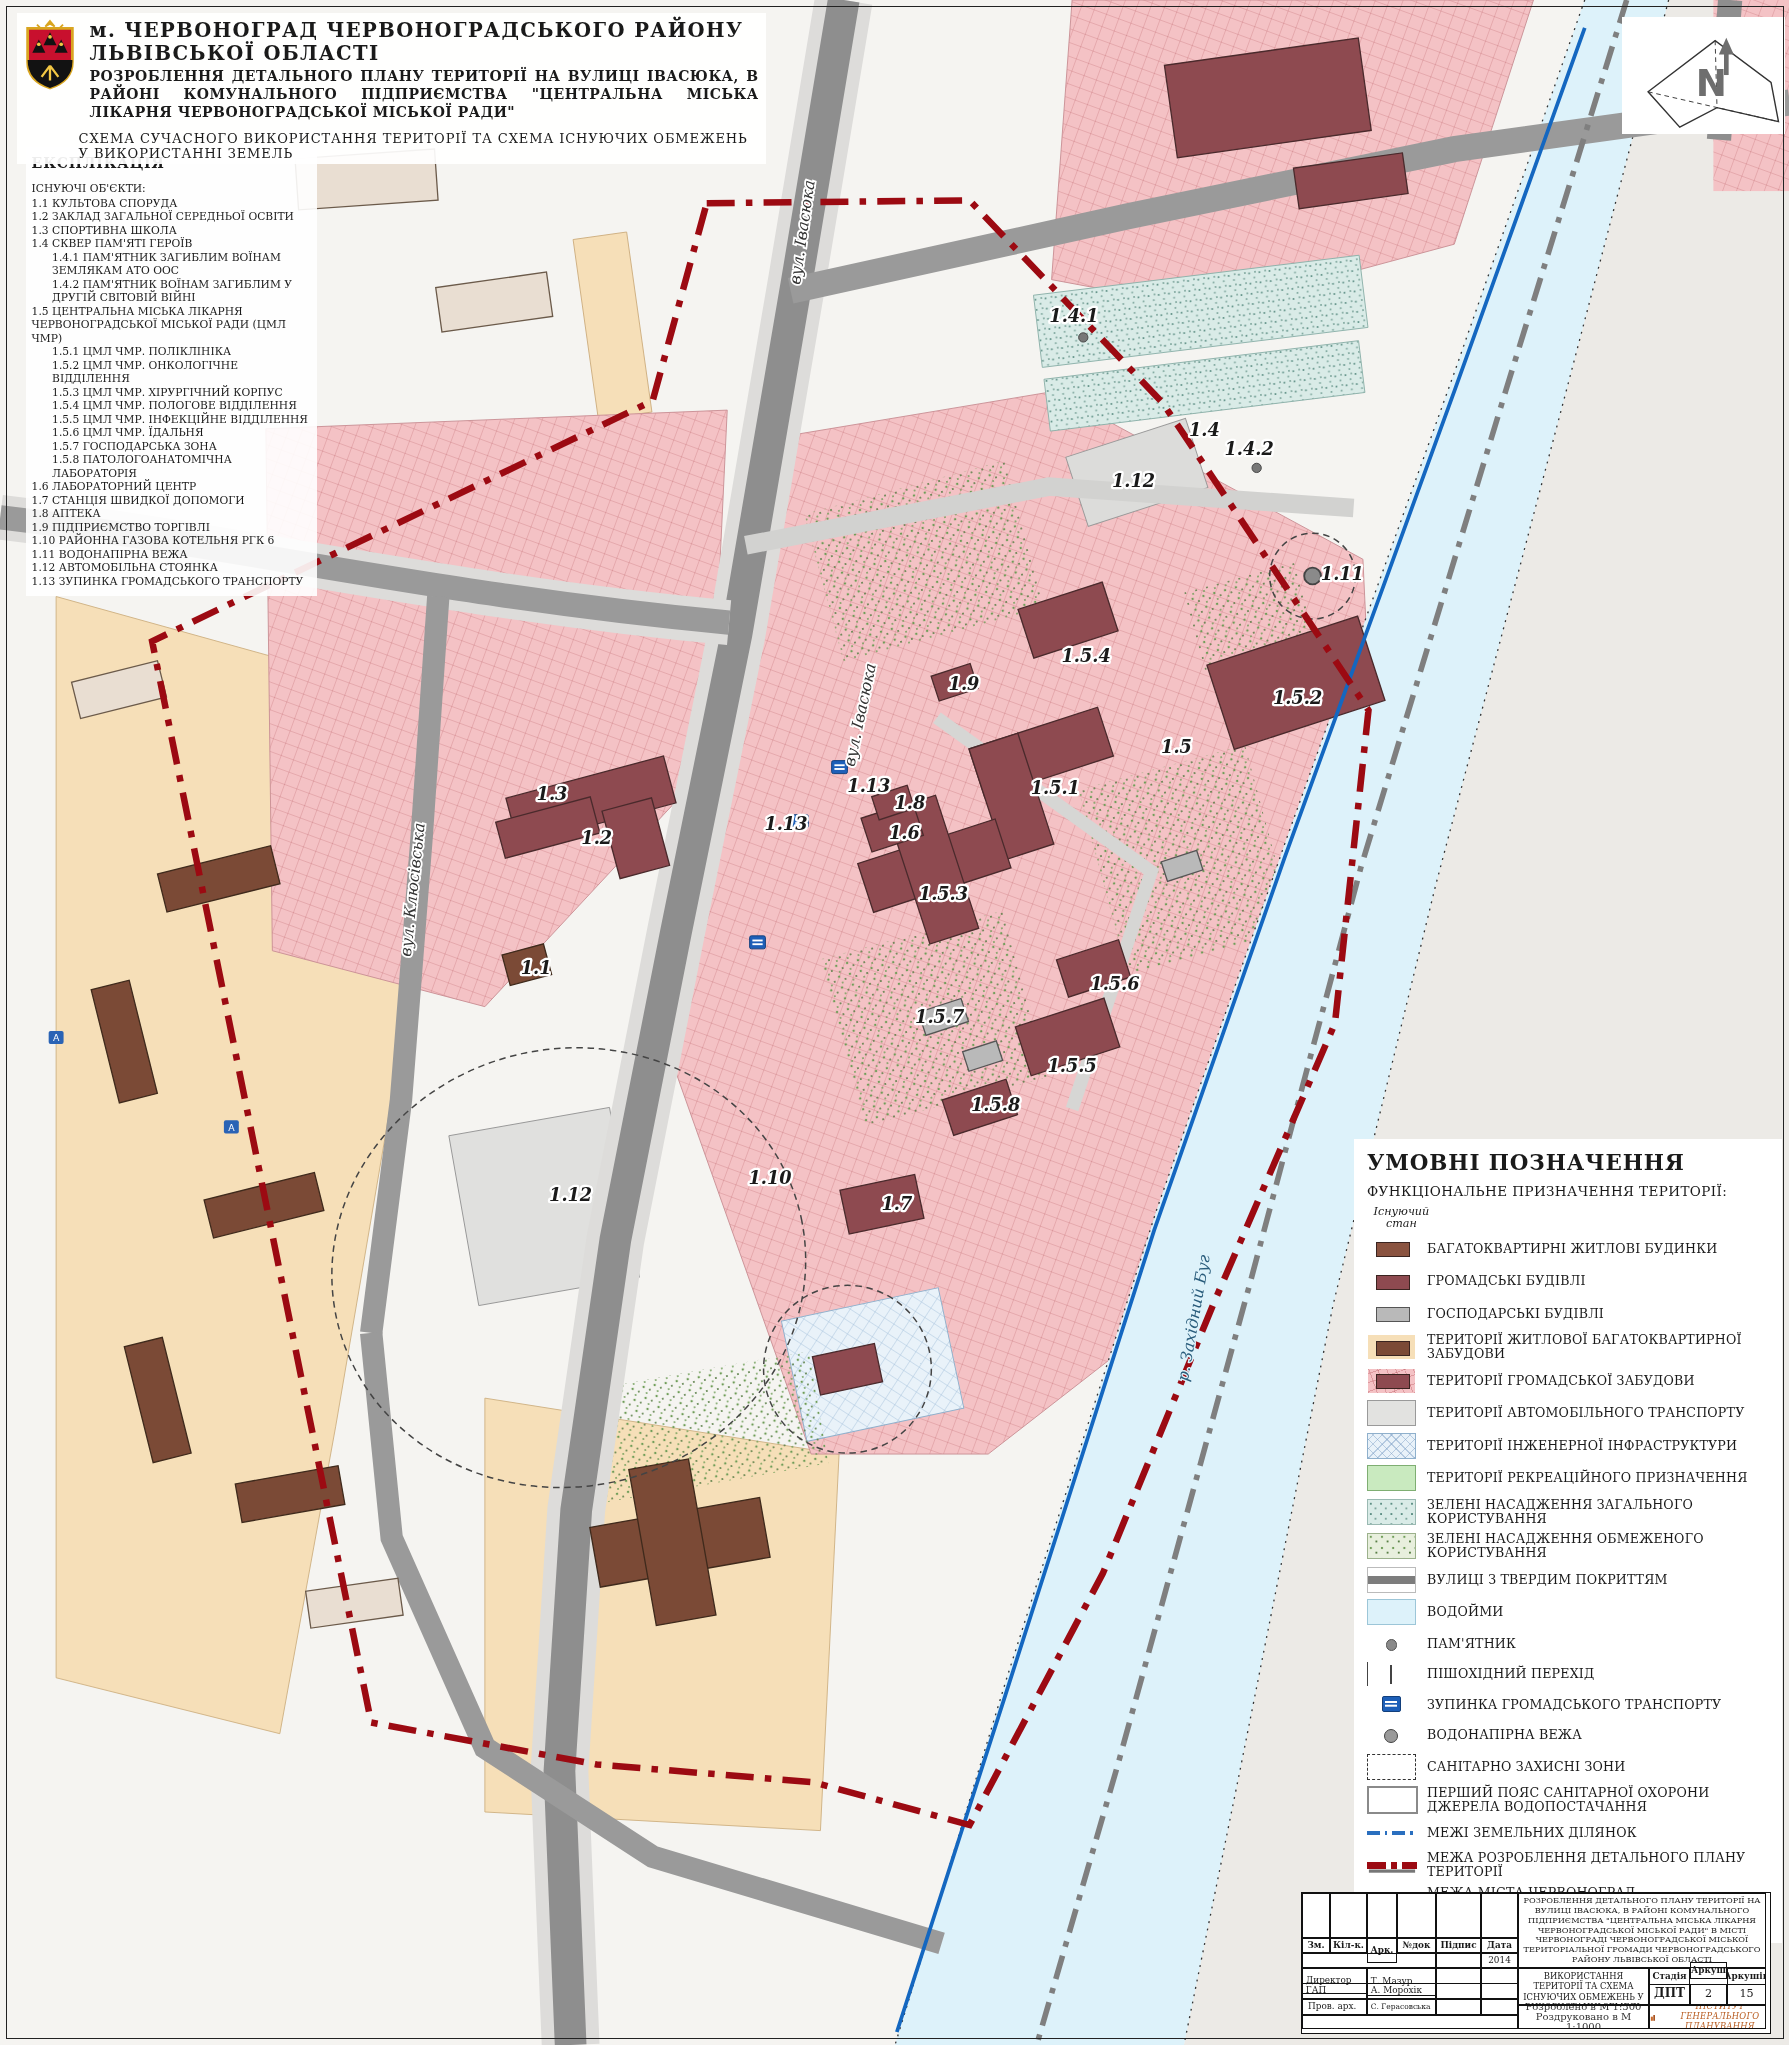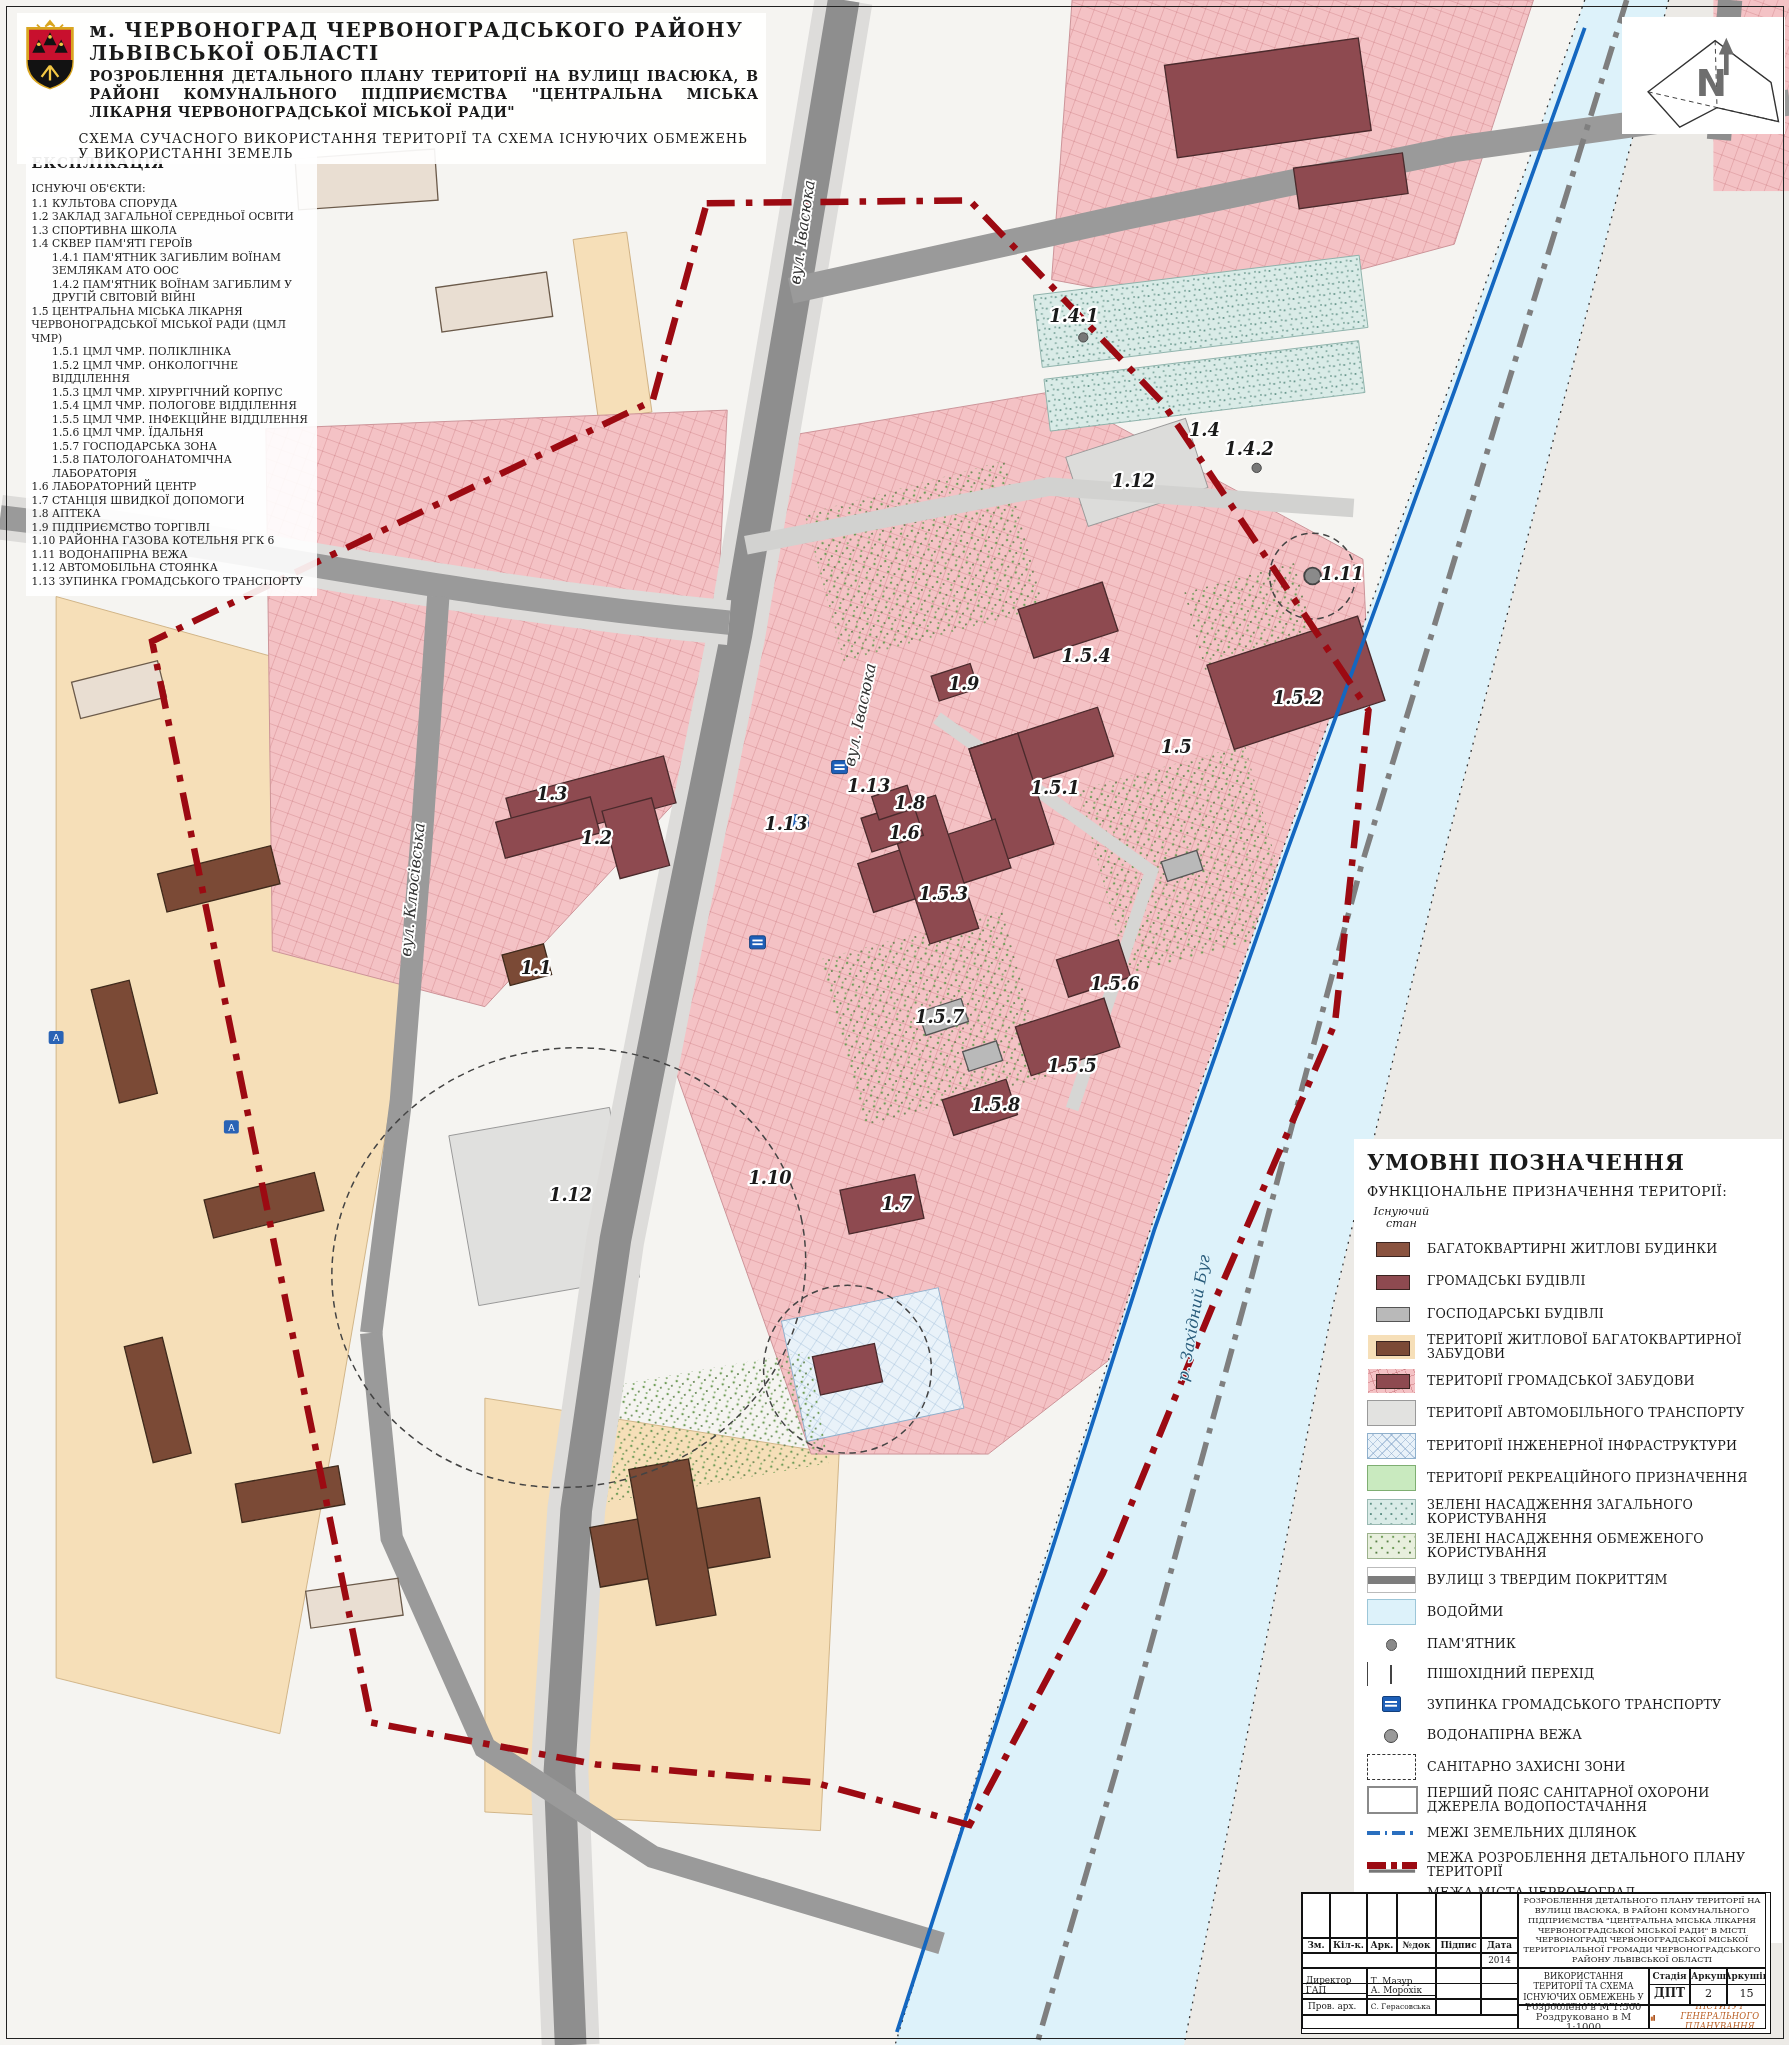--- a/index.html
+++ b/index.html
@@ -483,21 +483,21 @@
           </div>
           <div class="lg-lab">МЕЖА МІСТА ЧЕРВОНОГРАД<div class="lg-note">(згідно з матеріалами затвердженого генерального плану населеного пункту)</div></div>
         </div>
       </div>
   </div>
 
   <div id="tblock">
 
     <div class="tb-abs tb-cell tb-hdr" style="left:0;top:45px;width:28px;height:15px;">Зм.</div>
     <div class="tb-abs tb-cell tb-hdr" style="left:28px;top:45px;width:37px;height:15px;">Кіл-к.</div>
-    <div class="tb-abs tb-cell tb-hdr" style="left:65px;top:45px;width:30px;height:15px;">Арк.</div>
+    <div class="tb-abs tb-cell tb-hdr" style="left:65px;top:45px;width:30px;height:25px;">Арк.</div>
     <div class="tb-abs tb-cell tb-hdr" style="left:95px;top:45px;width:39px;height:15px;">№док</div>
     <div class="tb-abs tb-cell tb-hdr" style="left:134px;top:45px;width:45px;height:15px;">Підпис</div>
     <div class="tb-abs tb-cell tb-hdr" style="left:179px;top:45px;width:37px;height:15px;">Дата</div>
     <div class="tb-abs" style="left:0;top:0;width:28px;height:45px;"></div>
     <div class="tb-abs" style="left:28px;top:0;width:37px;height:45px;"></div>
     <div class="tb-abs" style="left:65px;top:0;width:30px;height:45px;"></div>
     <div class="tb-abs" style="left:95px;top:0;width:39px;height:45px;"></div>
     <div class="tb-abs" style="left:134px;top:0;width:45px;height:45px;"></div>
     <div class="tb-abs" style="left:179px;top:0;width:37px;height:45px;"></div>
     <div class="tb-abs tb-cell" style="left:0;top:60px;width:134px;height:15px;"></div>
@@ -513,21 +513,21 @@
     <div class="tb-abs" style="left:179px;top:90px;width:37px;height:16px;"></div>
     <div class="tb-abs tb-cell" style="left:0;top:106px;width:65px;height:16px;justify-content:flex-start;padding-left:5px;">Пров. арх.</div>
     <div class="tb-abs tb-cell" style="left:65px;top:106px;width:69px;height:16px;justify-content:flex-start;padding-left:2.8px;font-size:7.5px;">С. Герасовська</div>
     <div class="tb-abs" style="left:134px;top:106px;width:45px;height:16px;"></div>
     <div class="tb-abs" style="left:179px;top:106px;width:37px;height:16px;"></div>
     <div class="tb-abs" style="left:0;top:122px;width:216px;height:14px;"></div>
 
     <div class="tb-abs tb-cell" id="tb-project" style="left:216px;top:0;width:248px;height:75px;">РОЗРОБЛЕННЯ ДЕТАЛЬНОГО ПЛАНУ ТЕРИТОРІЇ НА ВУЛИЦІ ІВАСЮКА, В РАЙОНІ КОМУНАЛЬНОГО ПІДПРИЄМСТВА "ЦЕНТРАЛЬНА МІСЬКА ЛІКАРНЯ ЧЕРВОНОГРАДСЬКОЇ МІСЬКОЇ РАДИ" В МІСТІ ЧЕРВОНОГРАДІ ЧЕРВОНОГРАДСЬКОЇ МІСЬКОЇ ТЕРИТОРІАЛЬНОЇ ГРОМАДИ ЧЕРВОНОГРАДСЬКОГО РАЙОНУ ЛЬВІВСЬКОЇ ОБЛАСТІ</div>
     <div class="tb-abs tb-cell" id="tb-scheme" style="left:216px;top:75px;width:131px;height:37px;">СХЕМА СУЧАСНОГО ВИКОРИСТАННЯ ТЕРИТОРІЇ ТА СХЕМА ІСНУЮЧИХ ОБМЕЖЕНЬ У ВИКОРИСТАННІ ЗЕМЕЛЬ</div>
     <div class="tb-abs tb-cell tb-hdr" style="left:347px;top:75px;width:41px;height:17px;">Стадія</div>
-    <div class="tb-abs tb-cell tb-hdr" style="left:388px;top:75px;width:37px;height:17px;">Аркуш</div>
+    <div class="tb-abs tb-cell tb-hdr" style="left:388px;top:69px;width:37px;height:17px;">Аркуш</div>
     <div class="tb-abs tb-cell tb-hdr" style="left:425px;top:75px;width:39px;height:17px;">Аркушів</div>
     <div class="tb-abs tb-cell" id="tb-stage-val" style="left:347px;top:91px;width:41px;height:20.5px;">ДПТ</div>
     <div class="tb-abs tb-cell" style="left:388px;top:91px;width:37px;height:20.5px;font-size:11.2px;">2</div>
     <div class="tb-abs tb-cell" style="left:425px;top:91px;width:39px;height:20.5px;font-size:11.2px;">15</div>
     <div class="tb-abs tb-cell" id="tb-scale" style="left:216px;top:112px;width:131px;height:24px;flex-direction:column;">
       <span>Розроблено в М 1:500</span>
       <span>Роздруковано в М 1:1000</span>
     </div>
     <div class="tb-abs tb-cell" id="tb-company" style="left:347px;top:112px;width:117px;height:24px;">
       <svg width="13" height="15" viewBox="0 0 14 16">

